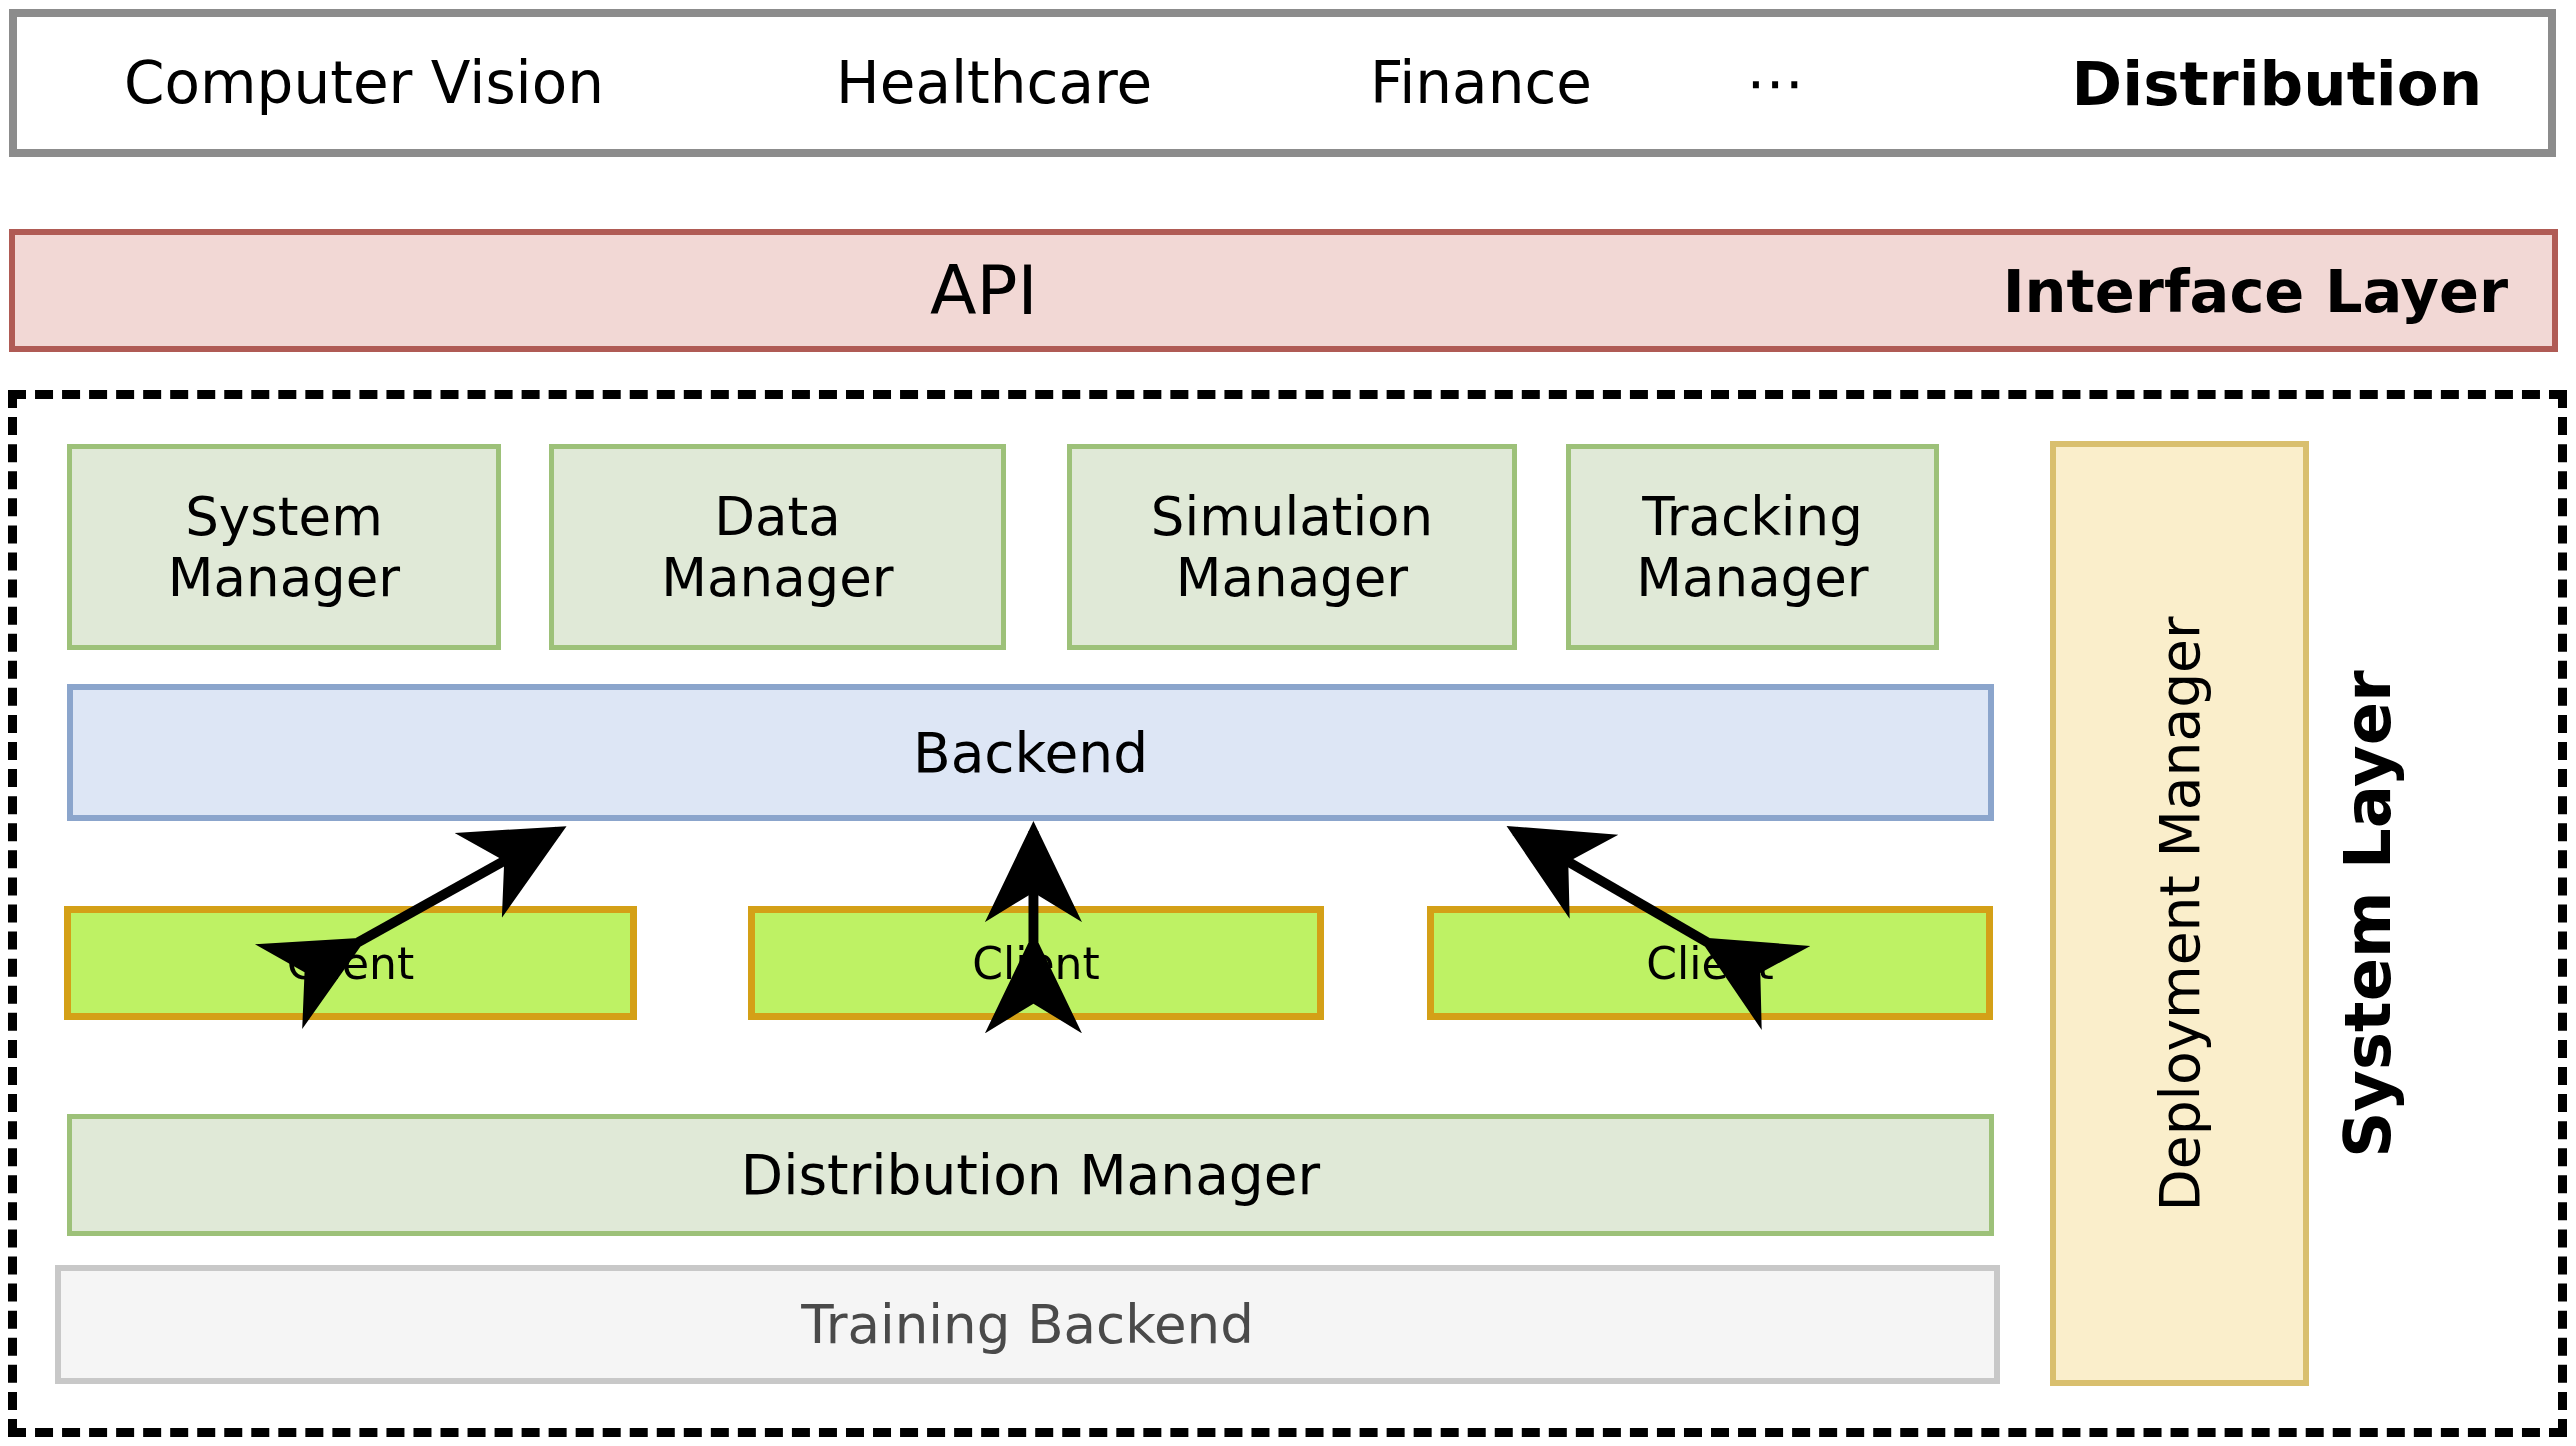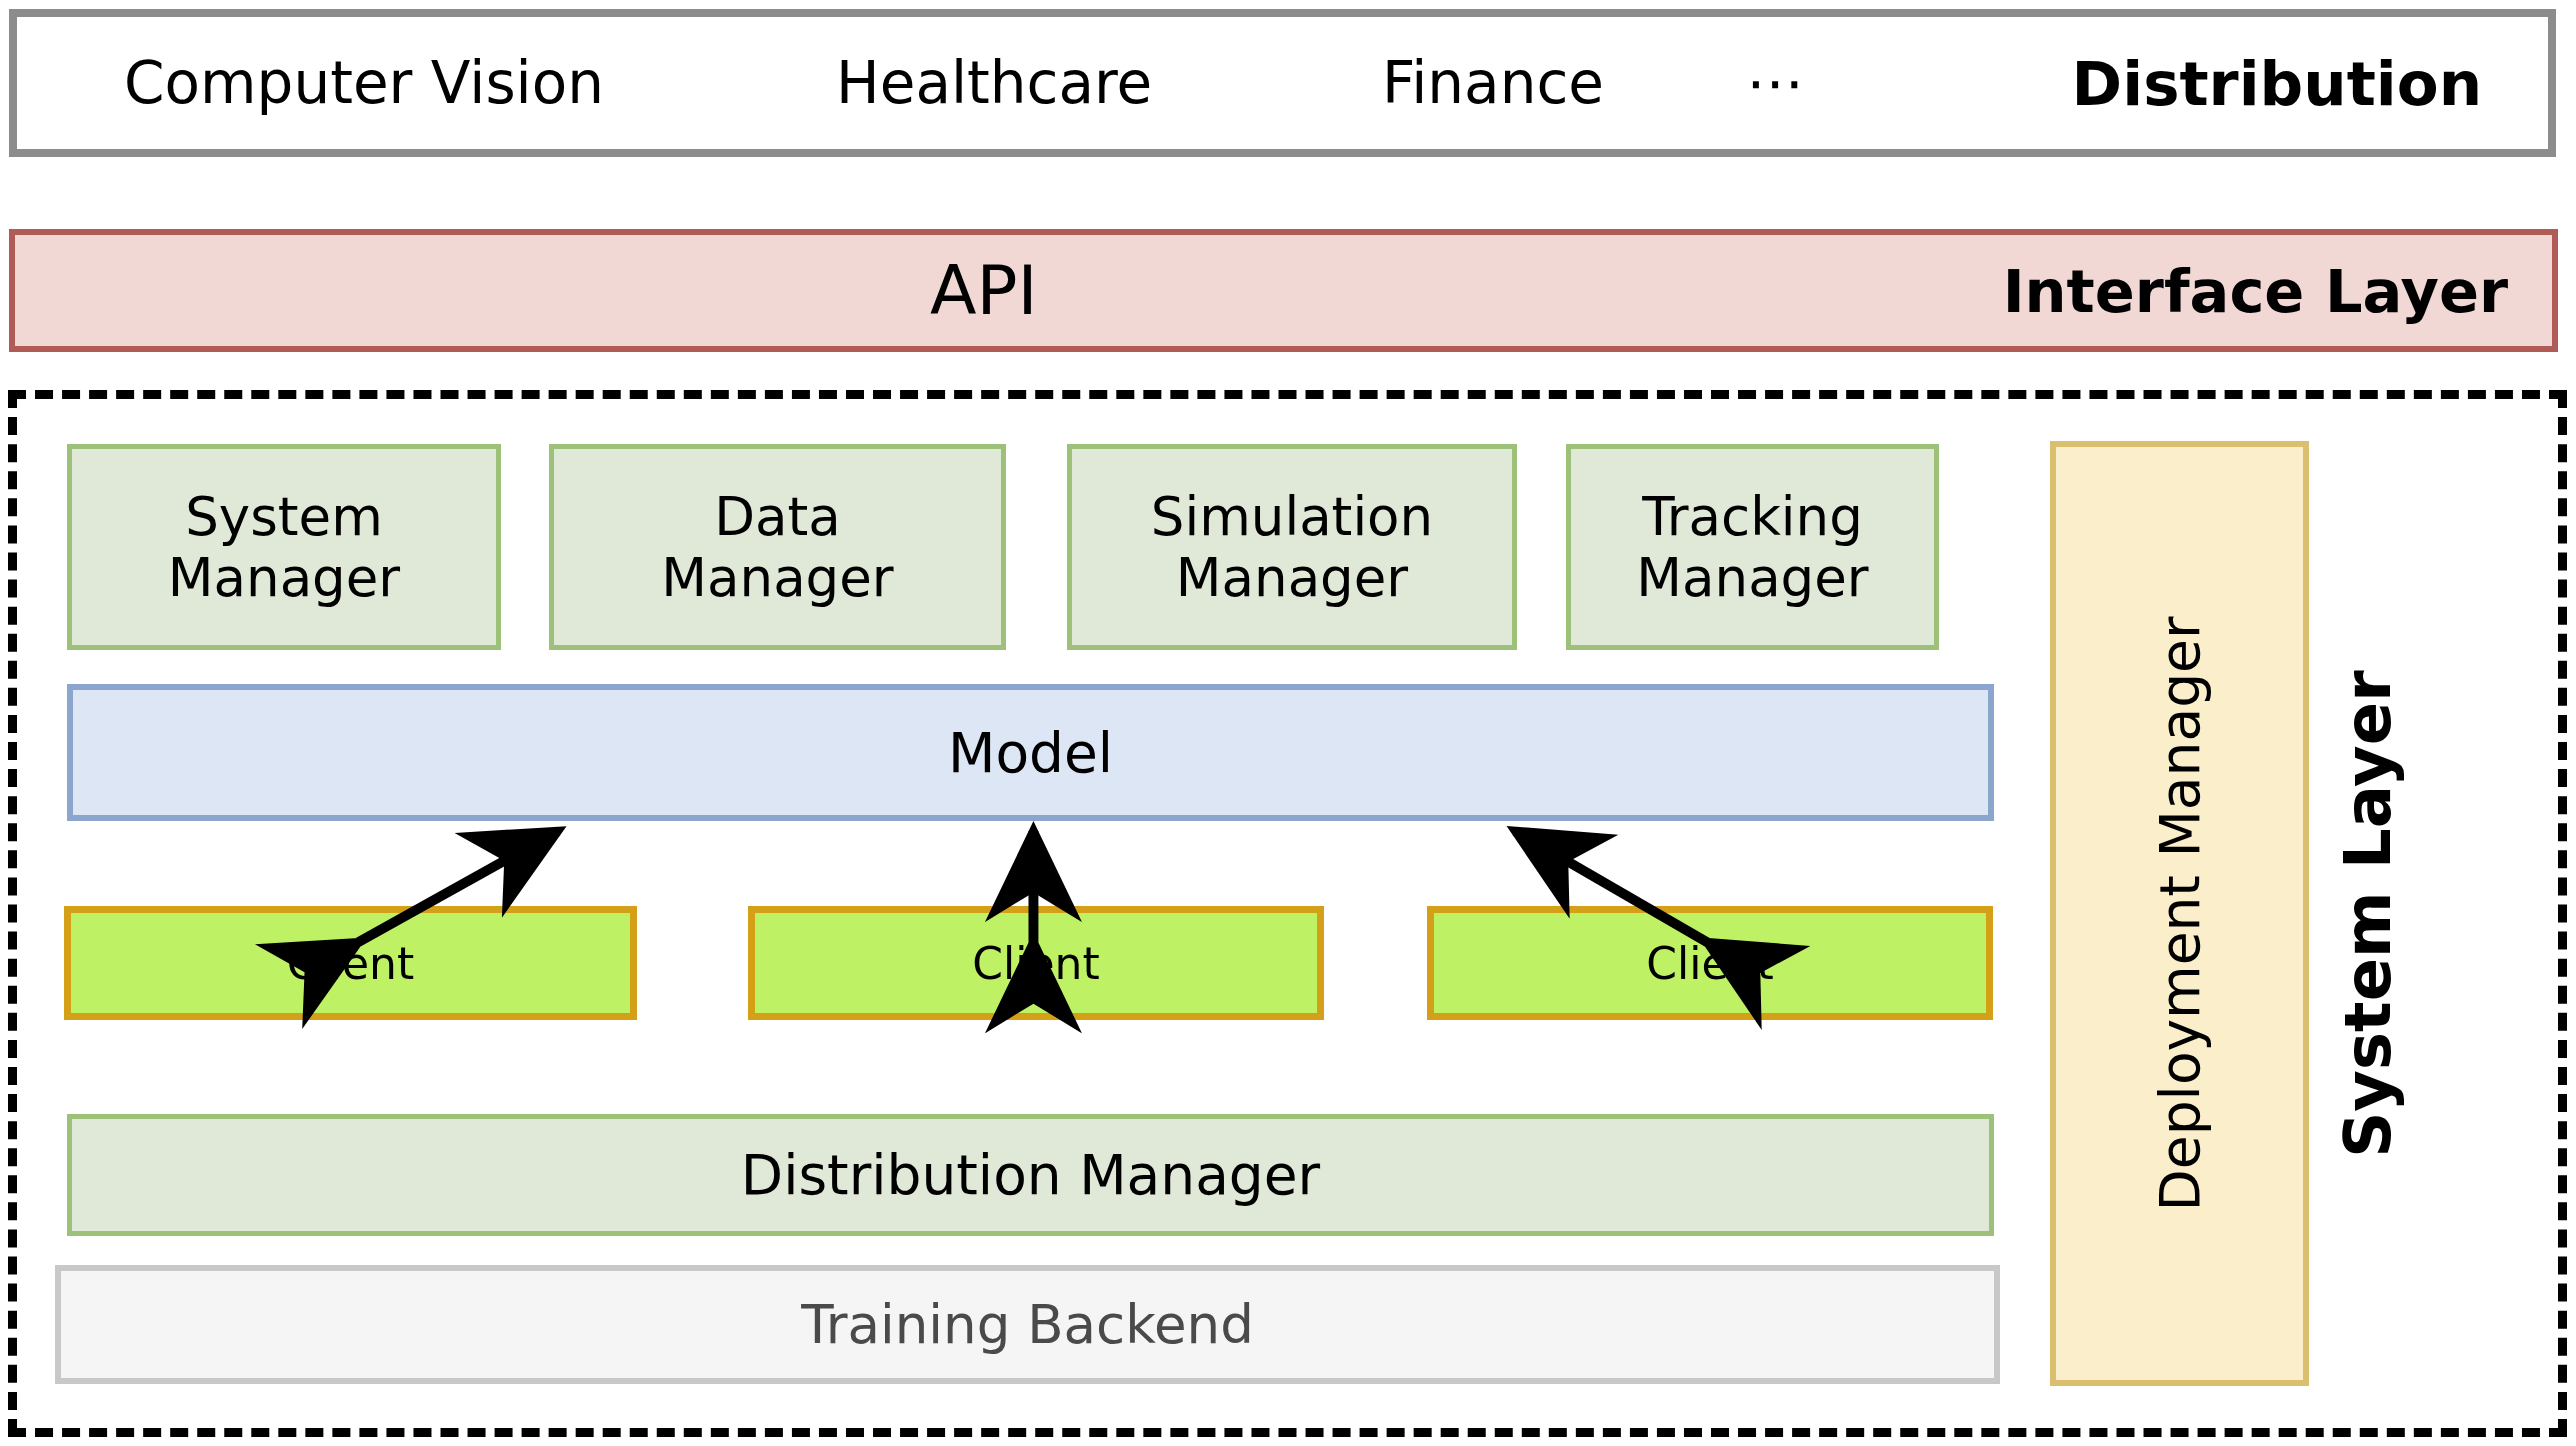--- a/index.html
+++ b/index.html
@@ -37,21 +37,21 @@
     position: absolute;
     top: 50%;
     transform: translateY(-50%);
     font-size: 58px;
     line-height: 1;
     white-space: nowrap;
     color: #000000;
   }
   .apps-label.app-0 { left: 107px; }
   .apps-label.app-1 { left: 819px; }
-  .apps-label.app-2 { left: 1353px; margin-left: 12px; }
+  .apps-label.app-2 { left: 1353px; }
   .apps-ellipsis {
     position: absolute;
     left: 1729px;
     top: 50%;
     transform: translateY(-50%);
     font-size: 58px;
     letter-spacing: 4.6px;
     line-height: 1;
     color: #000000;
   }
@@ -280,21 +280,21 @@
   <div class="mgr-box mgr-2">
     <span class="l1">Simulation</span>
     <span class="l2">Manager</span>
   </div>
   <div class="mgr-box mgr-3">
     <span class="l1">Tracking</span>
     <span class="l2">Manager</span>
   </div>
 
   <div class="server-box">
-    <span>Model</span>
+    <span>Backend</span>
   </div>
 
   <div class="client-box client-0">
     <span>Client</span>
   </div>
   <div class="client-box client-1">
     <span>Client</span>
   </div>
   <div class="client-box client-2">
     <span>Client</span>

